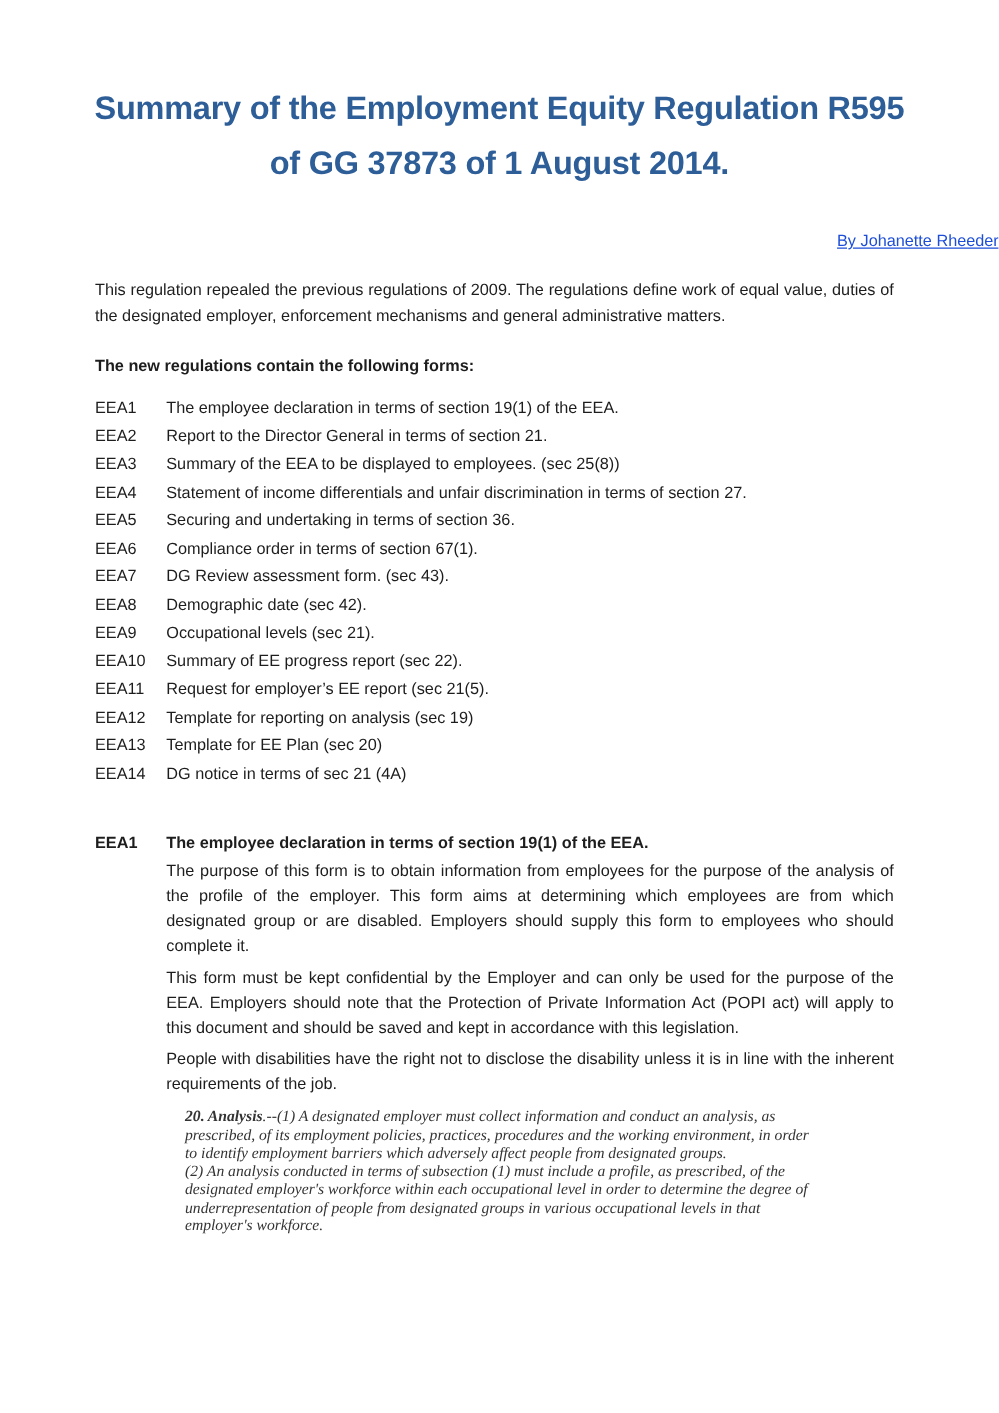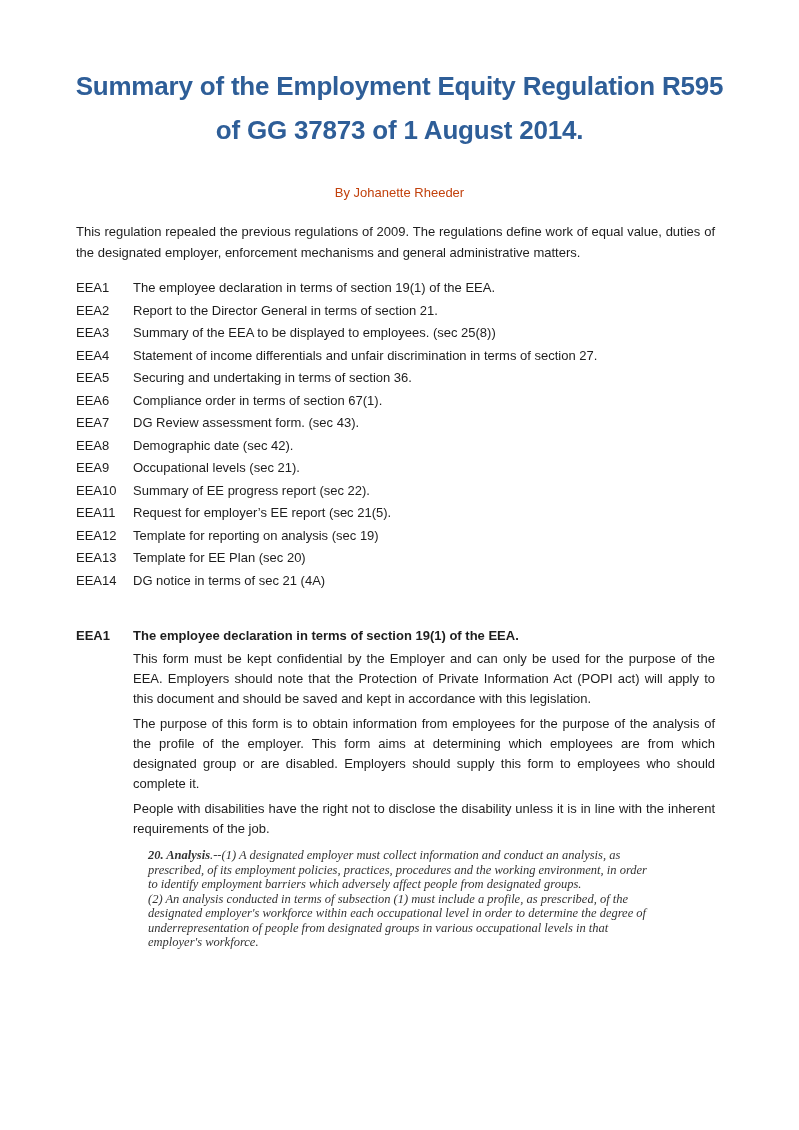--- a/index.html
+++ b/index.html
@@ -17,24 +17,25 @@
     margin: 64px 40px 0 40px;
     text-align: center;
     color: #2e5e98;
     font-size: 26px;
     line-height: 44px;
     font-weight: bold;
     letter-spacing: -0.2px;
   }
   .byline {
     margin-top: 33px;
-    text-align: center;
+    text-align: right;
     font-size: 13px;
     line-height: 16px;
-    color: #c2410c;
+    color: #1d4ed8;
+    text-decoration: underline;
   }
   .intro {
     margin: 20px 84px 0 76px;
     font-size: 13px;
     line-height: 21px;
     text-align: justify;
   }
   .forms-heading {
     margin: 21px 84px 0 76px;
     font-size: 13px;
@@ -80,20 +81,21 @@
 <body>
 
 <div class="page">
 
   <h1 class="title"><span>Summary of the Employment Equity Regulation R595</span><br><span>of GG 37873 of 1 August 2014.</span></h1>
 
   <div class="byline">By Johanette Rheeder</div>
 
   <p class="intro">This regulation repealed the previous regulations of 2009.  The regulations define work of equal value, duties of the designated employer, enforcement mechanisms and general administrative matters.</p>
 
+  <div class="forms-heading">The new regulations contain the following forms:</div>
 
   <div class="forms-list" id="forms-list">
   <div class="form-row">
     <span class="form-code">EEA1</span>
     <span class="form-desc">The employee declaration in terms of section 19(1) of the EEA.</span>
   </div>
 
   <div class="form-row">
     <span class="form-code">EEA2</span>
     <span class="form-desc">Report to the Director General in terms of section 21.</span>
@@ -158,22 +160,22 @@
     <span class="form-code">EEA14</span>
     <span class="form-desc">DG notice in terms of sec 21 (4A)</span>
   </div>
 </div>
 
   <div class="section">
     <div class="sec-head">
       <span class="form-code">EEA1</span>
       <span>The employee declaration in terms of section 19(1) of the EEA.</span>
     </div>
+    <p class="body-p">The purpose of this form is to obtain information from employees for the purpose of the analysis of the profile of the employer. This form aims at determining which employees are from which designated group or are disabled. Employers should supply this form to employees who should complete it.</p>
     <p class="body-p">This form must be kept confidential by the Employer and can only be used for the purpose of the EEA. Employers should note that the Protection of Private Information Act (POPI act) will apply to this document and should be saved and kept in accordance with this legislation.</p>
-    <p class="body-p">The purpose of this form is to obtain information from employees for the purpose of the analysis of the profile of the employer. This form aims at determining which employees are from which designated group or are disabled. Employers should supply this form to employees who should complete it.</p>
     <p class="body-p">People with disabilities have the right not to disclose the disability unless it is in line with the inherent requirements of the job.</p>
 
     <div class="quote">
       <p><span class="lead">20. Analysis</span><span>.--(1) A designated employer must collect information and conduct an analysis, as prescribed, of its employment policies, practices, procedures and the working environment, in order to identify employment barriers which adversely affect people from designated groups.</span></p>
       <p>(2) An analysis conducted in terms of subsection (1) must include a profile, as prescribed, of the designated employer's workforce within each occupational level in order to determine the degree of underrepresentation of people from designated groups in various occupational levels in that employer's workforce.</p>
     </div>
   </div>
 
 </div>
 

